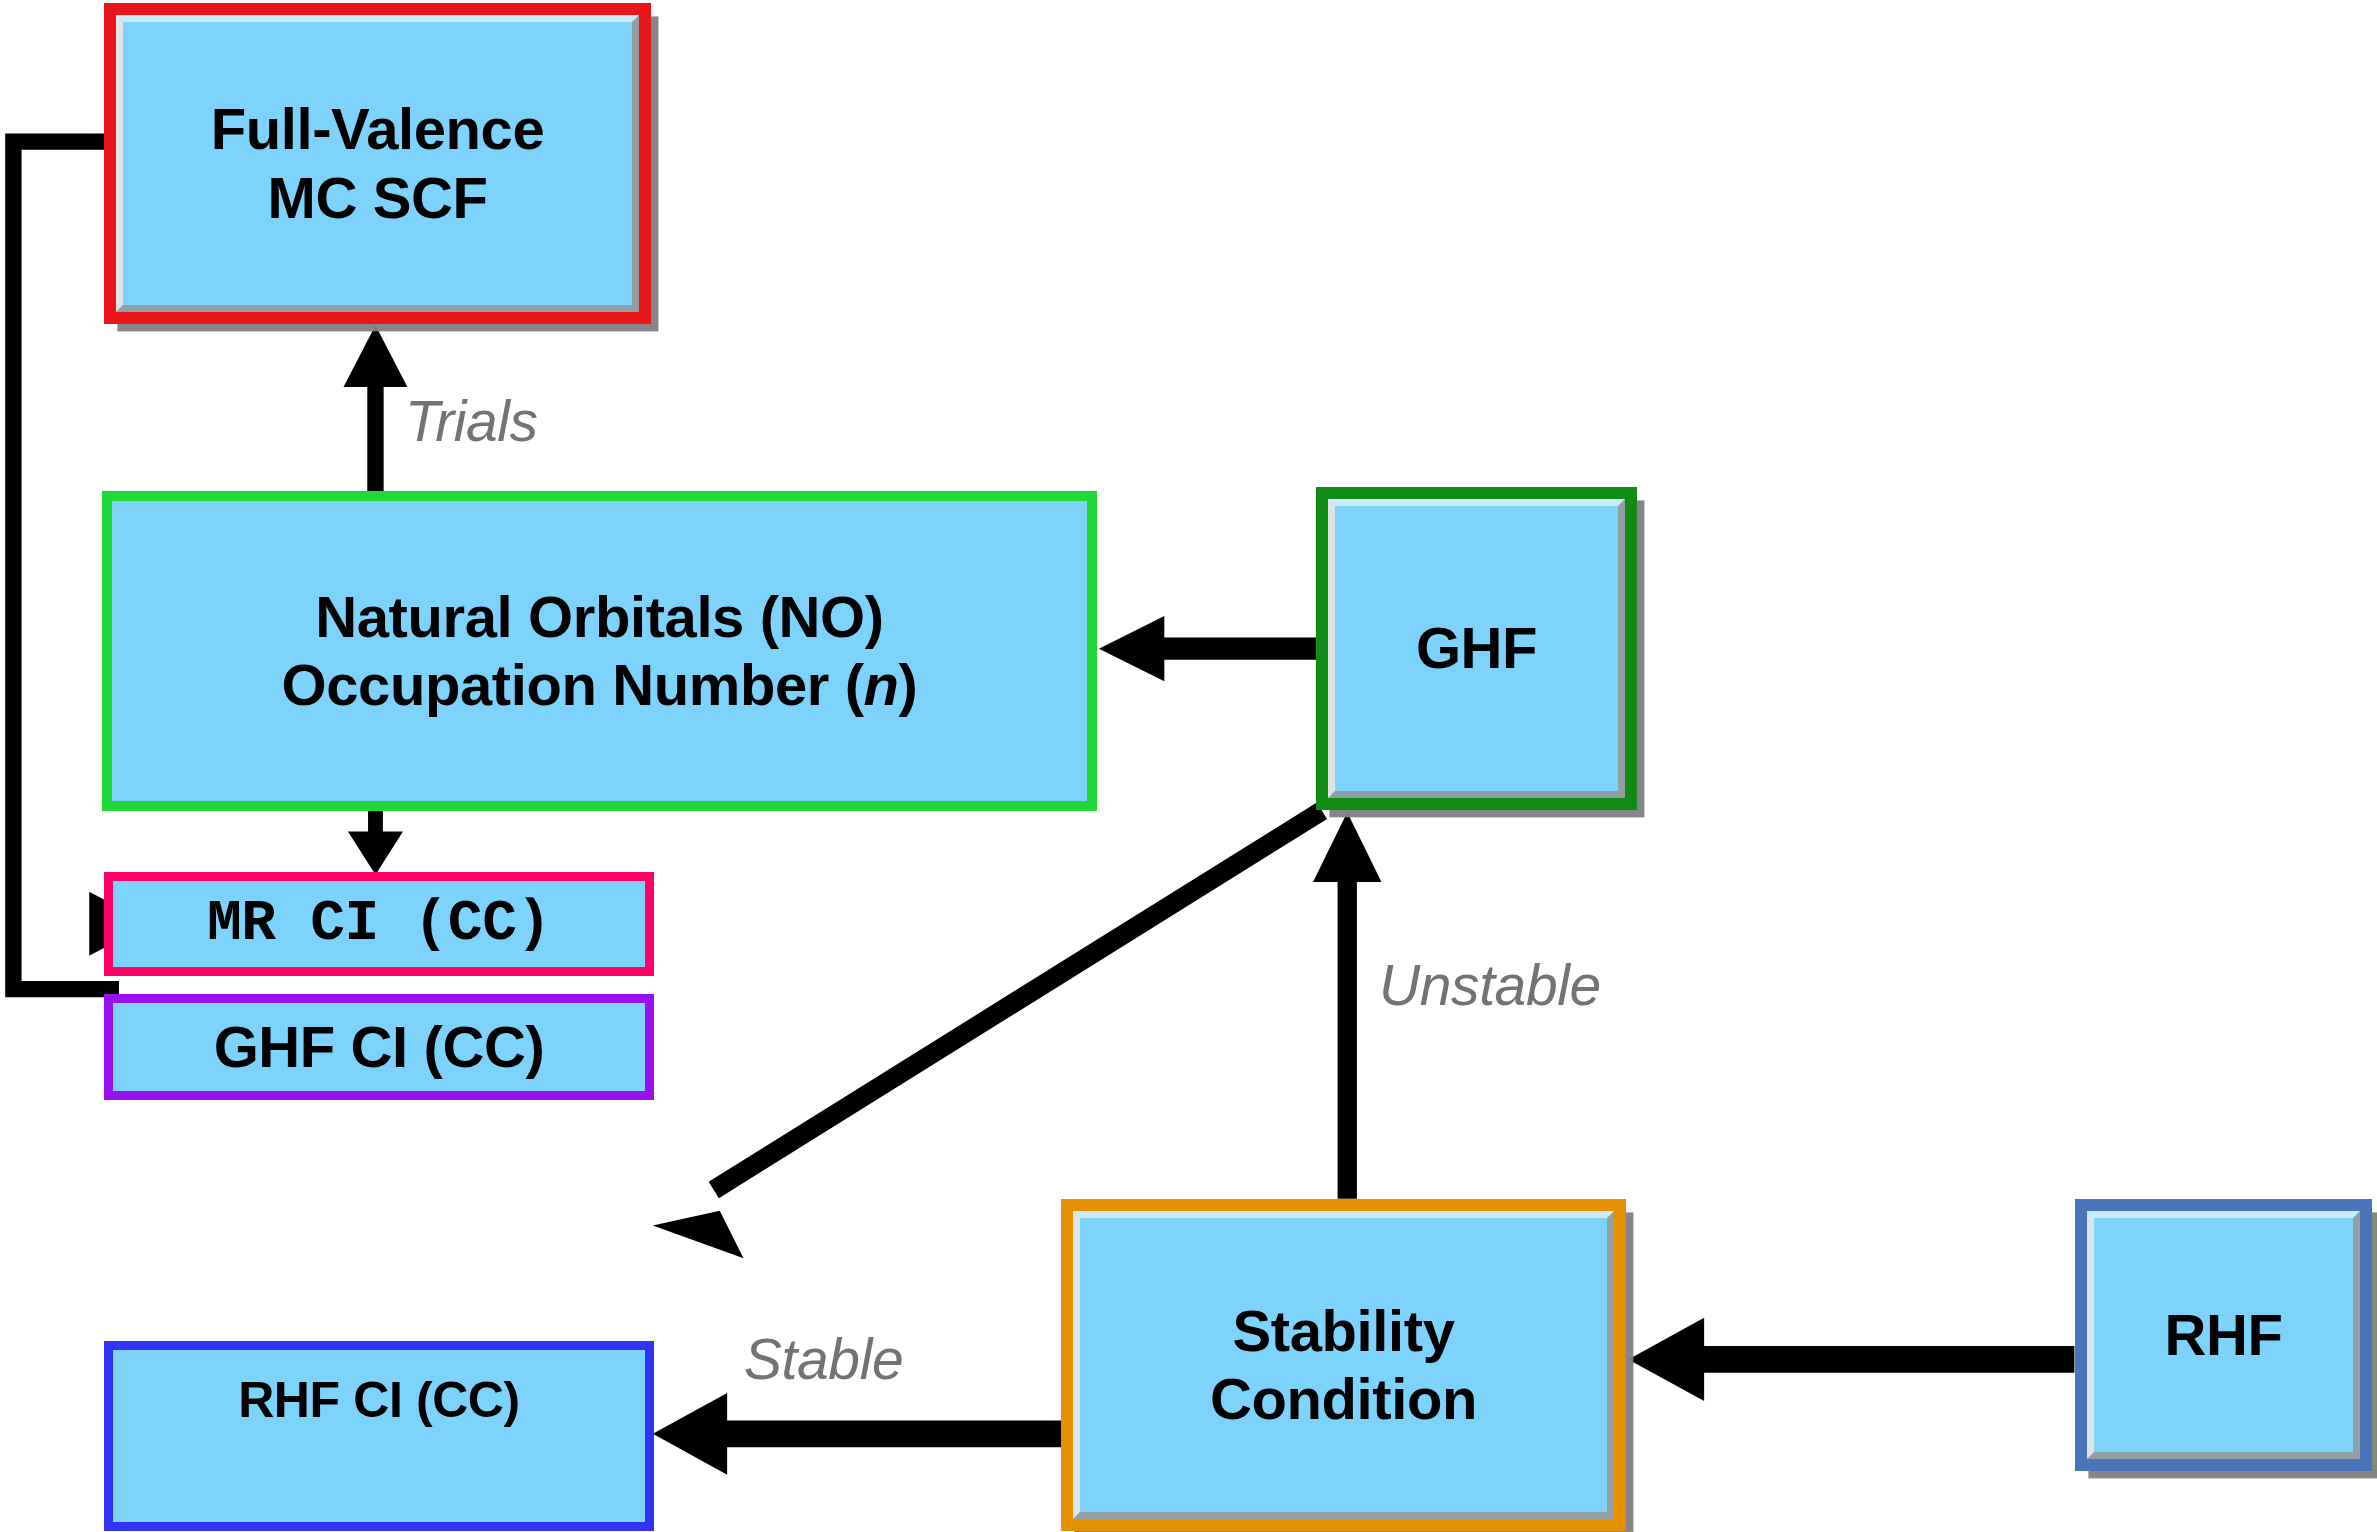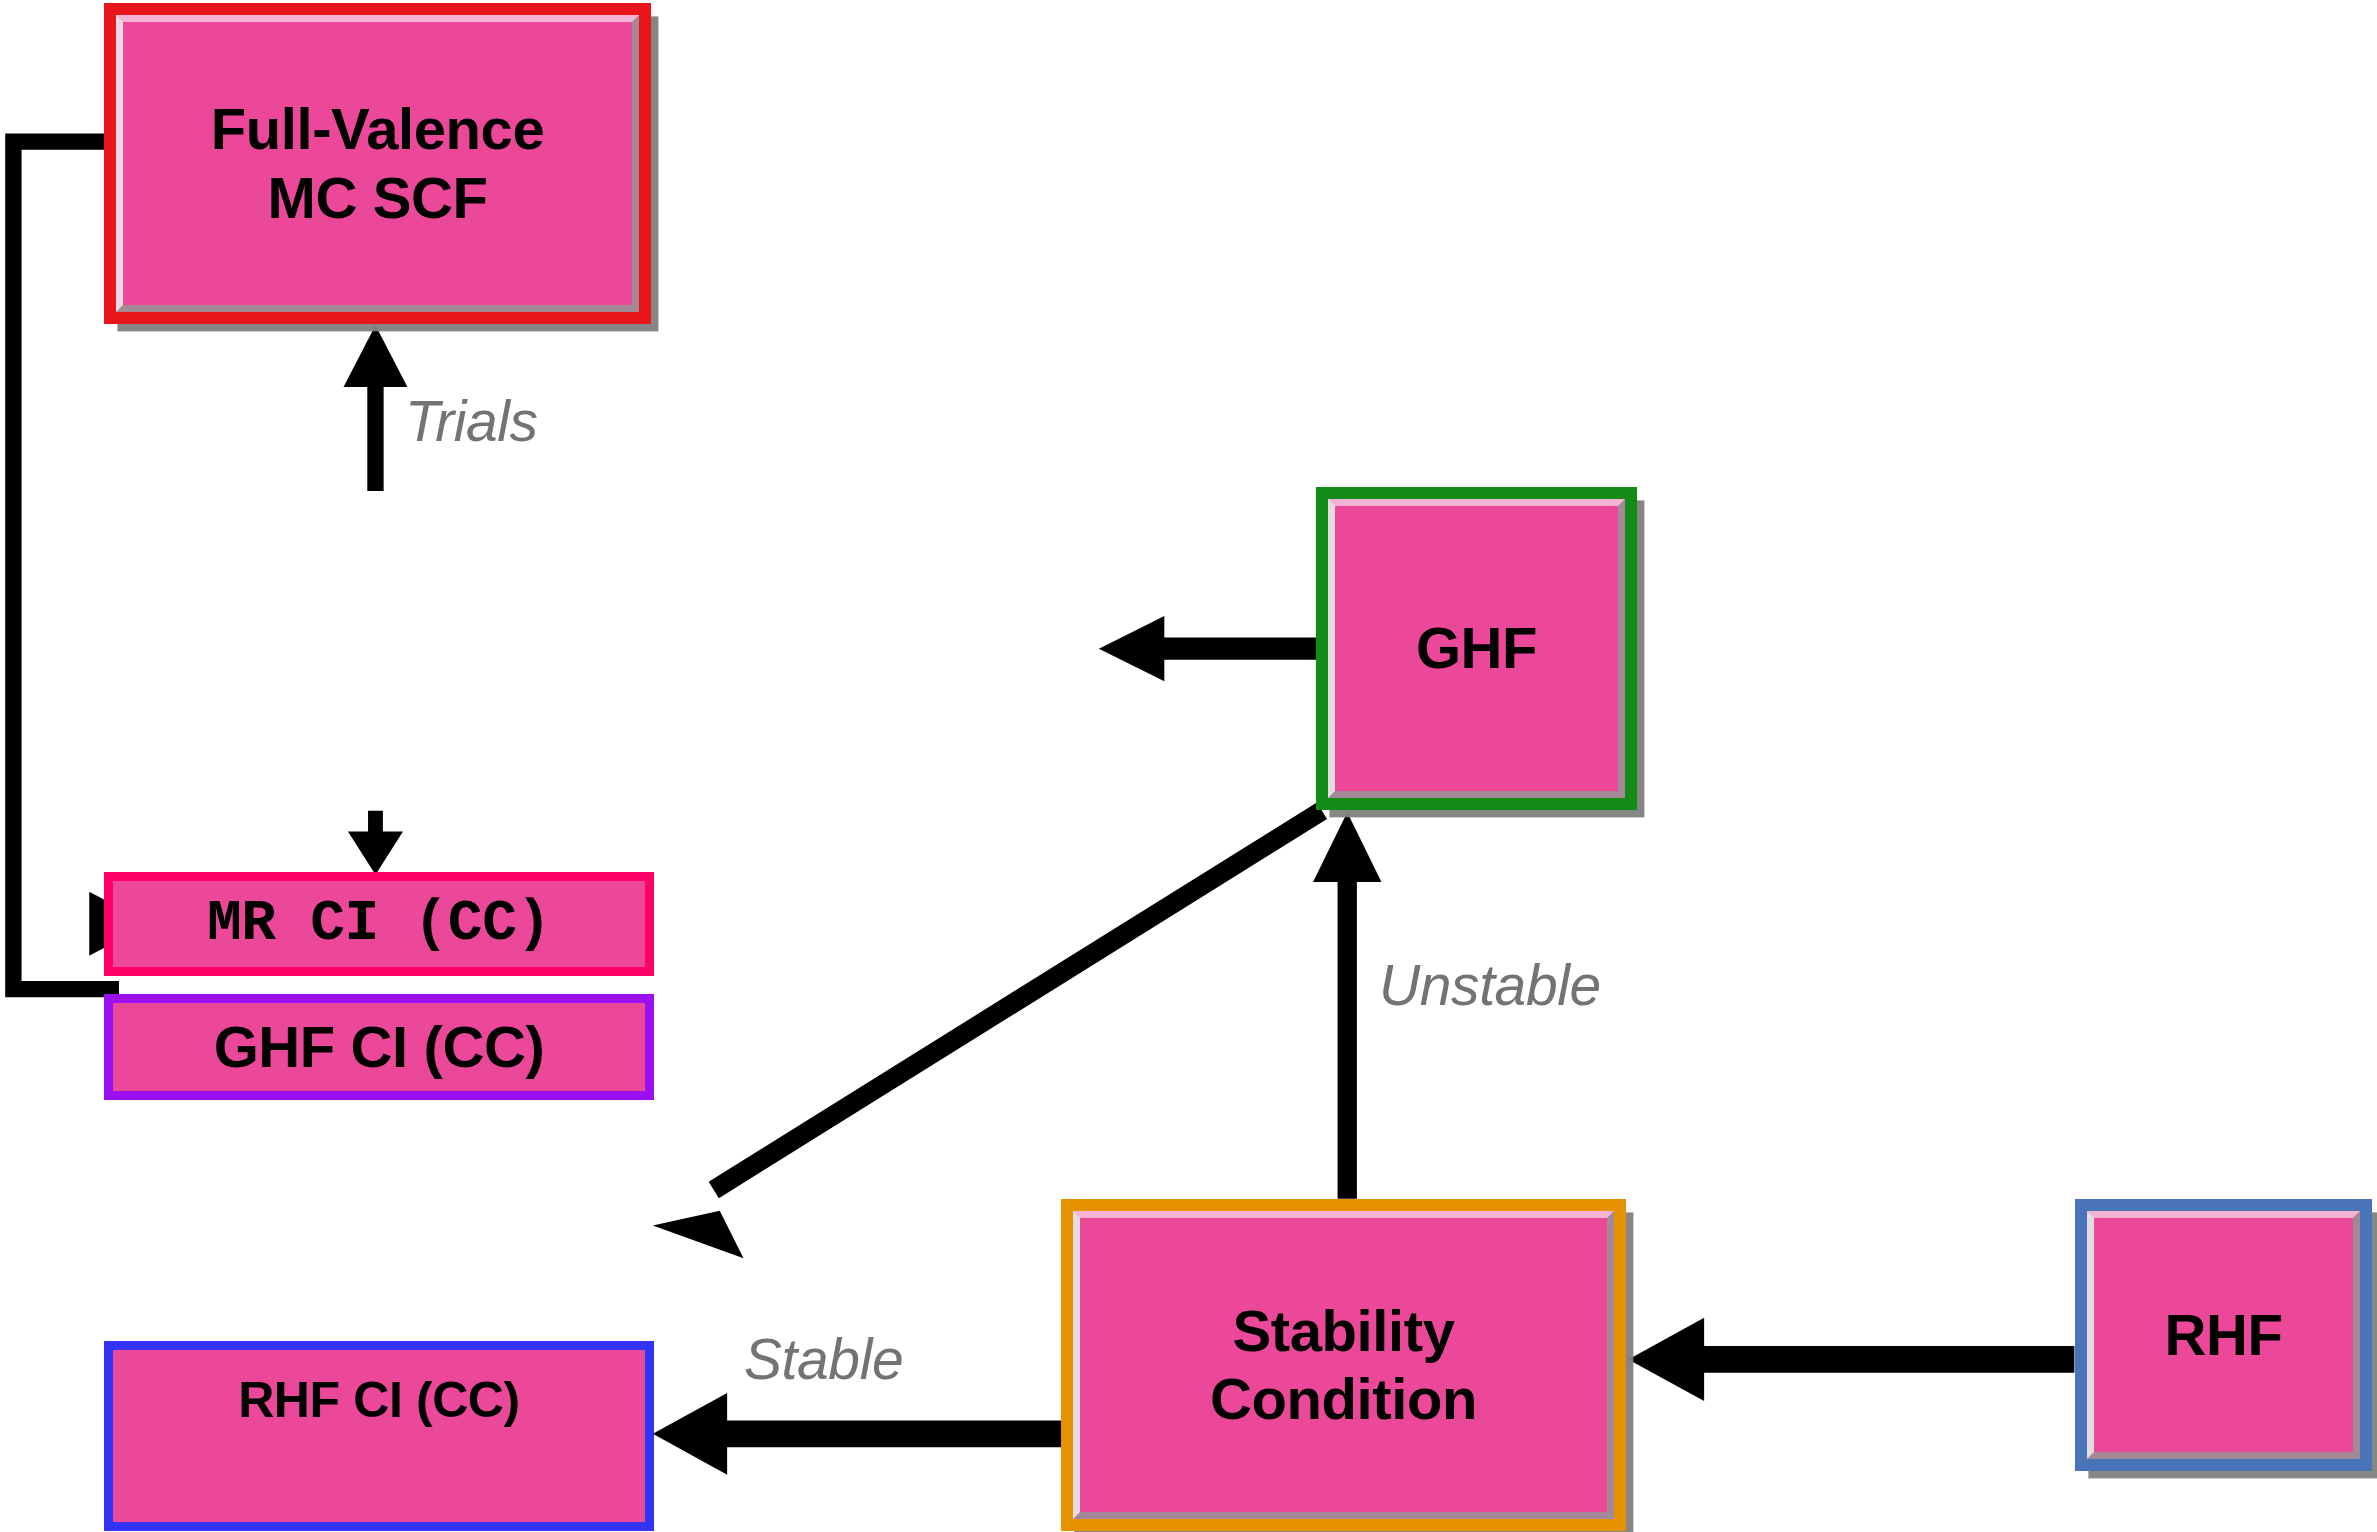--- a/index.html
+++ b/index.html
@@ -14,21 +14,21 @@
     position: relative;
     width: 2377px;
     height: 1533px;
     background: #ffffff;
     overflow: hidden;
   }
   
   .node {
     position: absolute;
     box-sizing: border-box;
-    background: #ec4899;
+    background: #7dd3fc;
     display: flex;
     align-items: center;
     justify-content: center;
     text-align: center;
     color: #000000;
     font-weight: bold;
     line-height: 1.18;
     letter-spacing: -0.4px;
   }
   .node .label {
@@ -130,20 +130,26 @@
     </g>
   </svg>
 
   <div class="node bevel" id="node-mcscf" style="left:104px; top:3px; width:547px; height:321px; border-width:12px; border-color:#E8151B; font-size:58px;">
     <span class="label">
       <span class="sub">Full-Valence</span>
       <span class="sub">MC SCF</span>
     </span>
   </div>
 
+  <div class="node flat" id="node-natural-orbitals" style="left:102px; top:491px; width:995px; height:320px; border-width:10.4px; border-color:#1FD938; font-size:58px;">
+    <span class="label">
+      <span class="sub">Natural Orbitals (NO)</span>
+      <span class="sub"><span>Occupation Number (</span><span class="ital">n</span><span>)</span></span>
+    </span>
+  </div>
 
   <div class="node bevel" id="node-ghf" style="left:1316px; top:487px; width:321px; height:323px; border-width:12px; border-color:#128C17; font-size:58px;justify-content:center;">
     <span class="label">
       <span class="sub">GHF</span>
     </span>
   </div>
 
   <div class="node flat" id="node-mr-ci" style="left:104px; top:872px; width:550px; height:104px; border-width:9px; border-color:#FF0066; font-size:58px;font-family:Liberation Mono, monospace;">
     <span class="label">
       <span class="sub">MR CI (CC)</span>

